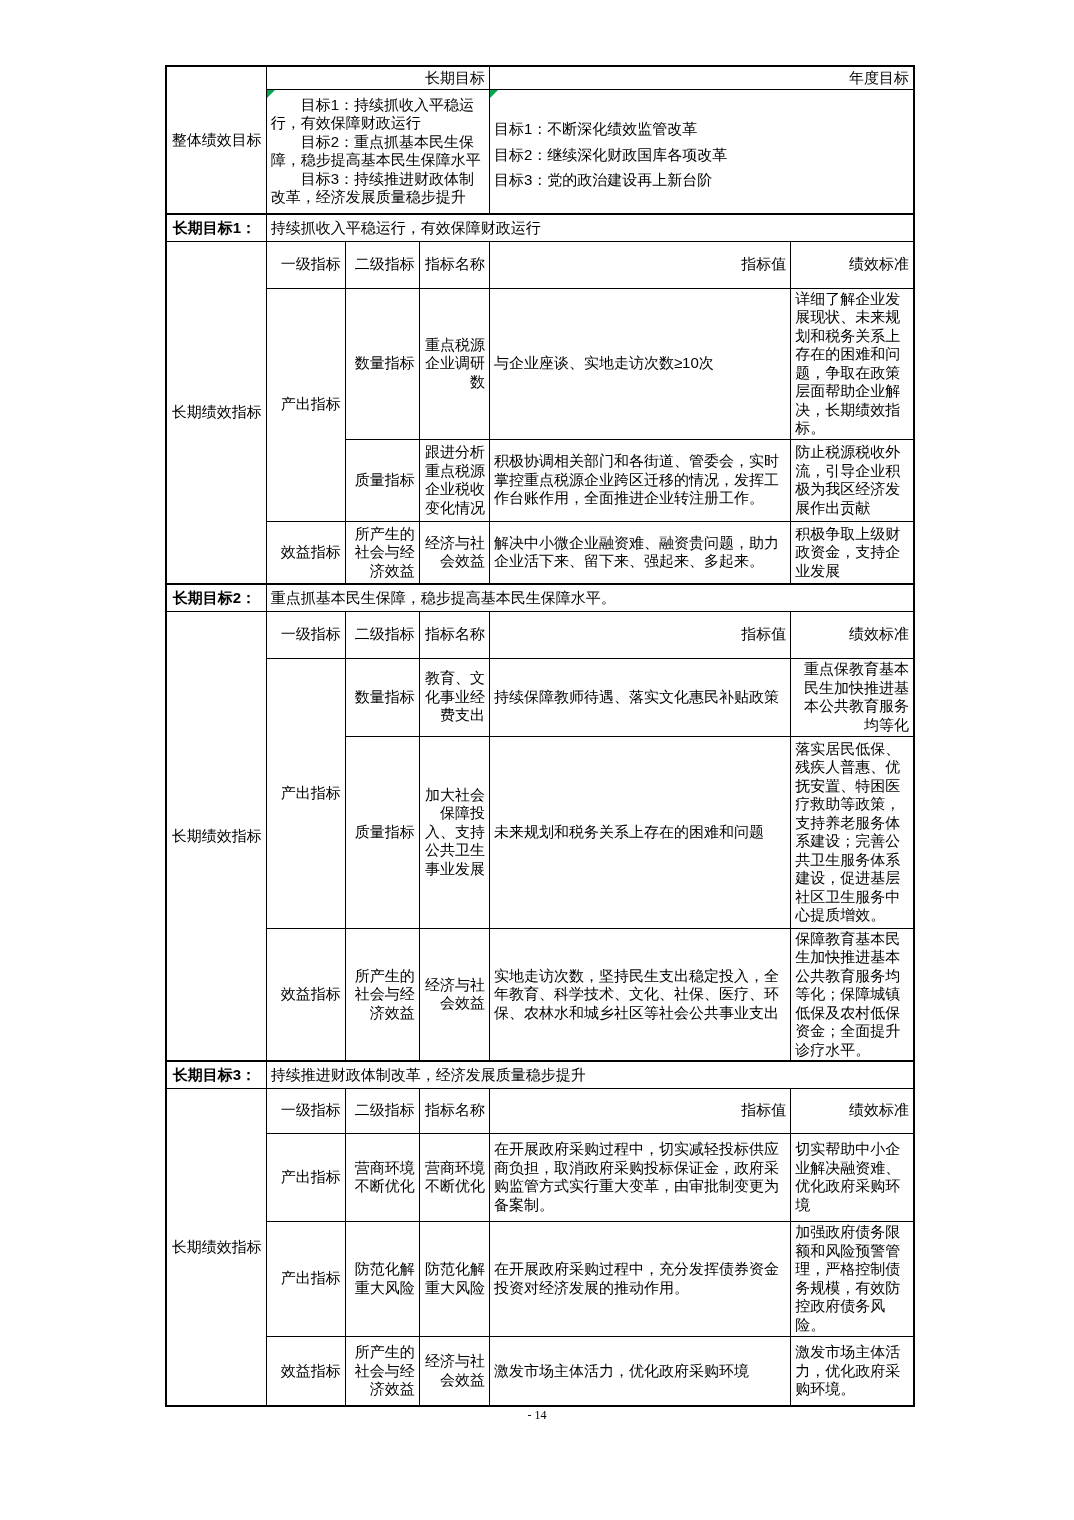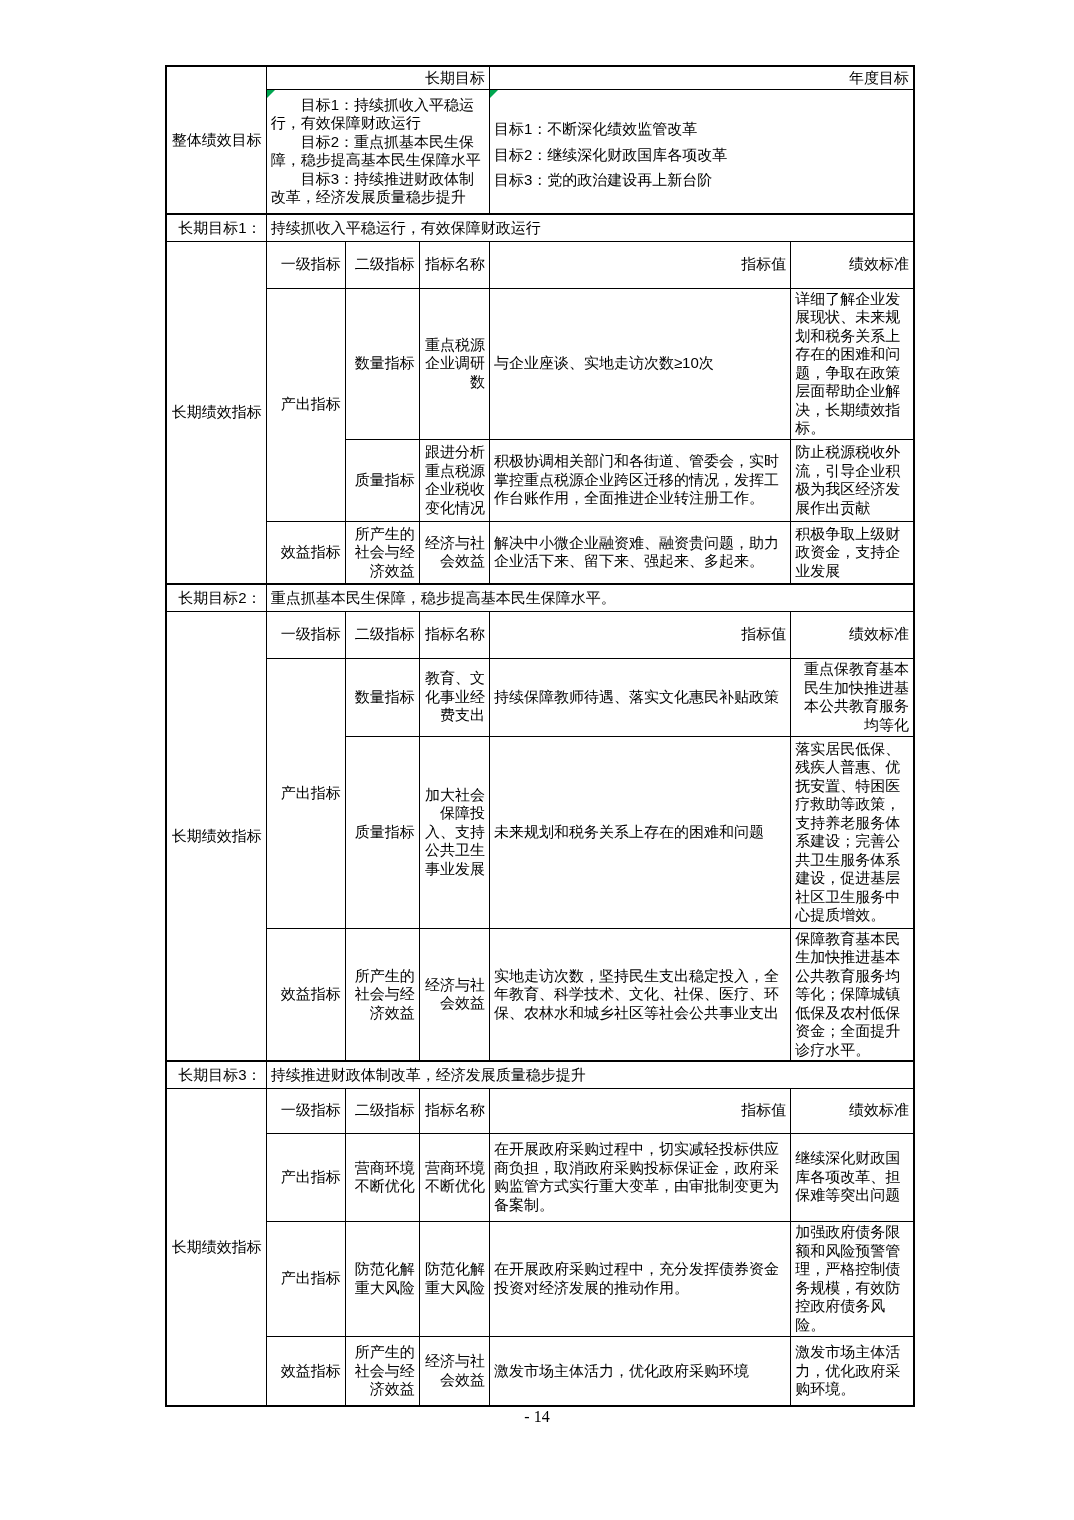--- a/index.html
+++ b/index.html
@@ -25,21 +25,21 @@
   .doc-table td {
     border: 1px solid #000;
     vertical-align: middle;
     padding: 1px 4px;
     overflow: hidden;
     word-break: break-all;
   }
   td.c { text-align: right; }
   td.l { text-align: left; }
   tr.divider td { border-top: 2px solid #000; font-size: 15px; }
-  td.divlabel { font-weight: normal; text-align: right; padding-left: 0; white-space: nowrap; }
+  td.divlabel { font-weight: bold; text-align: center; padding-left: 0; white-space: nowrap; }
   td.divgoal { text-align: left; }
   td.rel { position: relative; vertical-align: middle; }
   .goal-p { text-align: left; text-indent: 2em; }
   .annual-p { text-align: left; margin-top: 7px; }
   .flag {
     position: absolute;
     top: 0; left: 0;
     width: 0; height: 0;
     border-top: 8px solid var(--flag-color, #00A650);
     border-right: 8px solid transparent;
@@ -59,21 +59,21 @@
   tr.rh88  { height: 88px; }
   tr.rh115 { height: 115px; }
   tr.rh70  { height: 70px; }
   .page-footer {
     position: absolute;
     top: 1408px;
     left: 0;
     width: 1074px;
     text-align: center;
     font-family: "Liberation Serif", "DejaVu Serif", serif;
-    font-size: 16px;
+    font-size: 12px;
     color: #000;
   }
 </style>
 </head>
 <body>
 
 <table class="doc-table">
   <colgroup>
     <col style="width:100px">
     <col style="width:79px">
@@ -180,21 +180,21 @@
     <td class="c">二级指标</td>
     <td class="c">指标名称</td>
     <td class="c">指标值</td>
     <td class="c">绩效标准</td>
   </tr>
   <tr class="rh88">
     <td class="c">产出指标</td>
     <td class="c">营商环境不断优化</td>
     <td class="c">营商环境不断优化</td>
     <td class="l">在开展政府采购过程中，切实减轻投标供应商负担，取消政府采购投标保证金，政府采购监管方式实行重大变革，由审批制变更为备案制。</td>
-    <td class="l">继续深化财政国库各项改革、担保难等突出问题</td>
+    <td class="l">切实帮助中小企业解决融资难、优化政府采购环境</td>
   </tr>
   <tr class="rh115">
     <td class="c">产出指标</td>
     <td class="c">防范化解重大风险</td>
     <td class="c">防范化解重大风险</td>
     <td class="l">在开展政府采购过程中，充分发挥债券资金投资对经济发展的推动作用。</td>
     <td class="l">加强政府债务限额和风险预警管理，严格控制债务规模，有效防控政府债务风险。</td>
   </tr>
   <tr class="rh70">
     <td class="c">效益指标</td>

